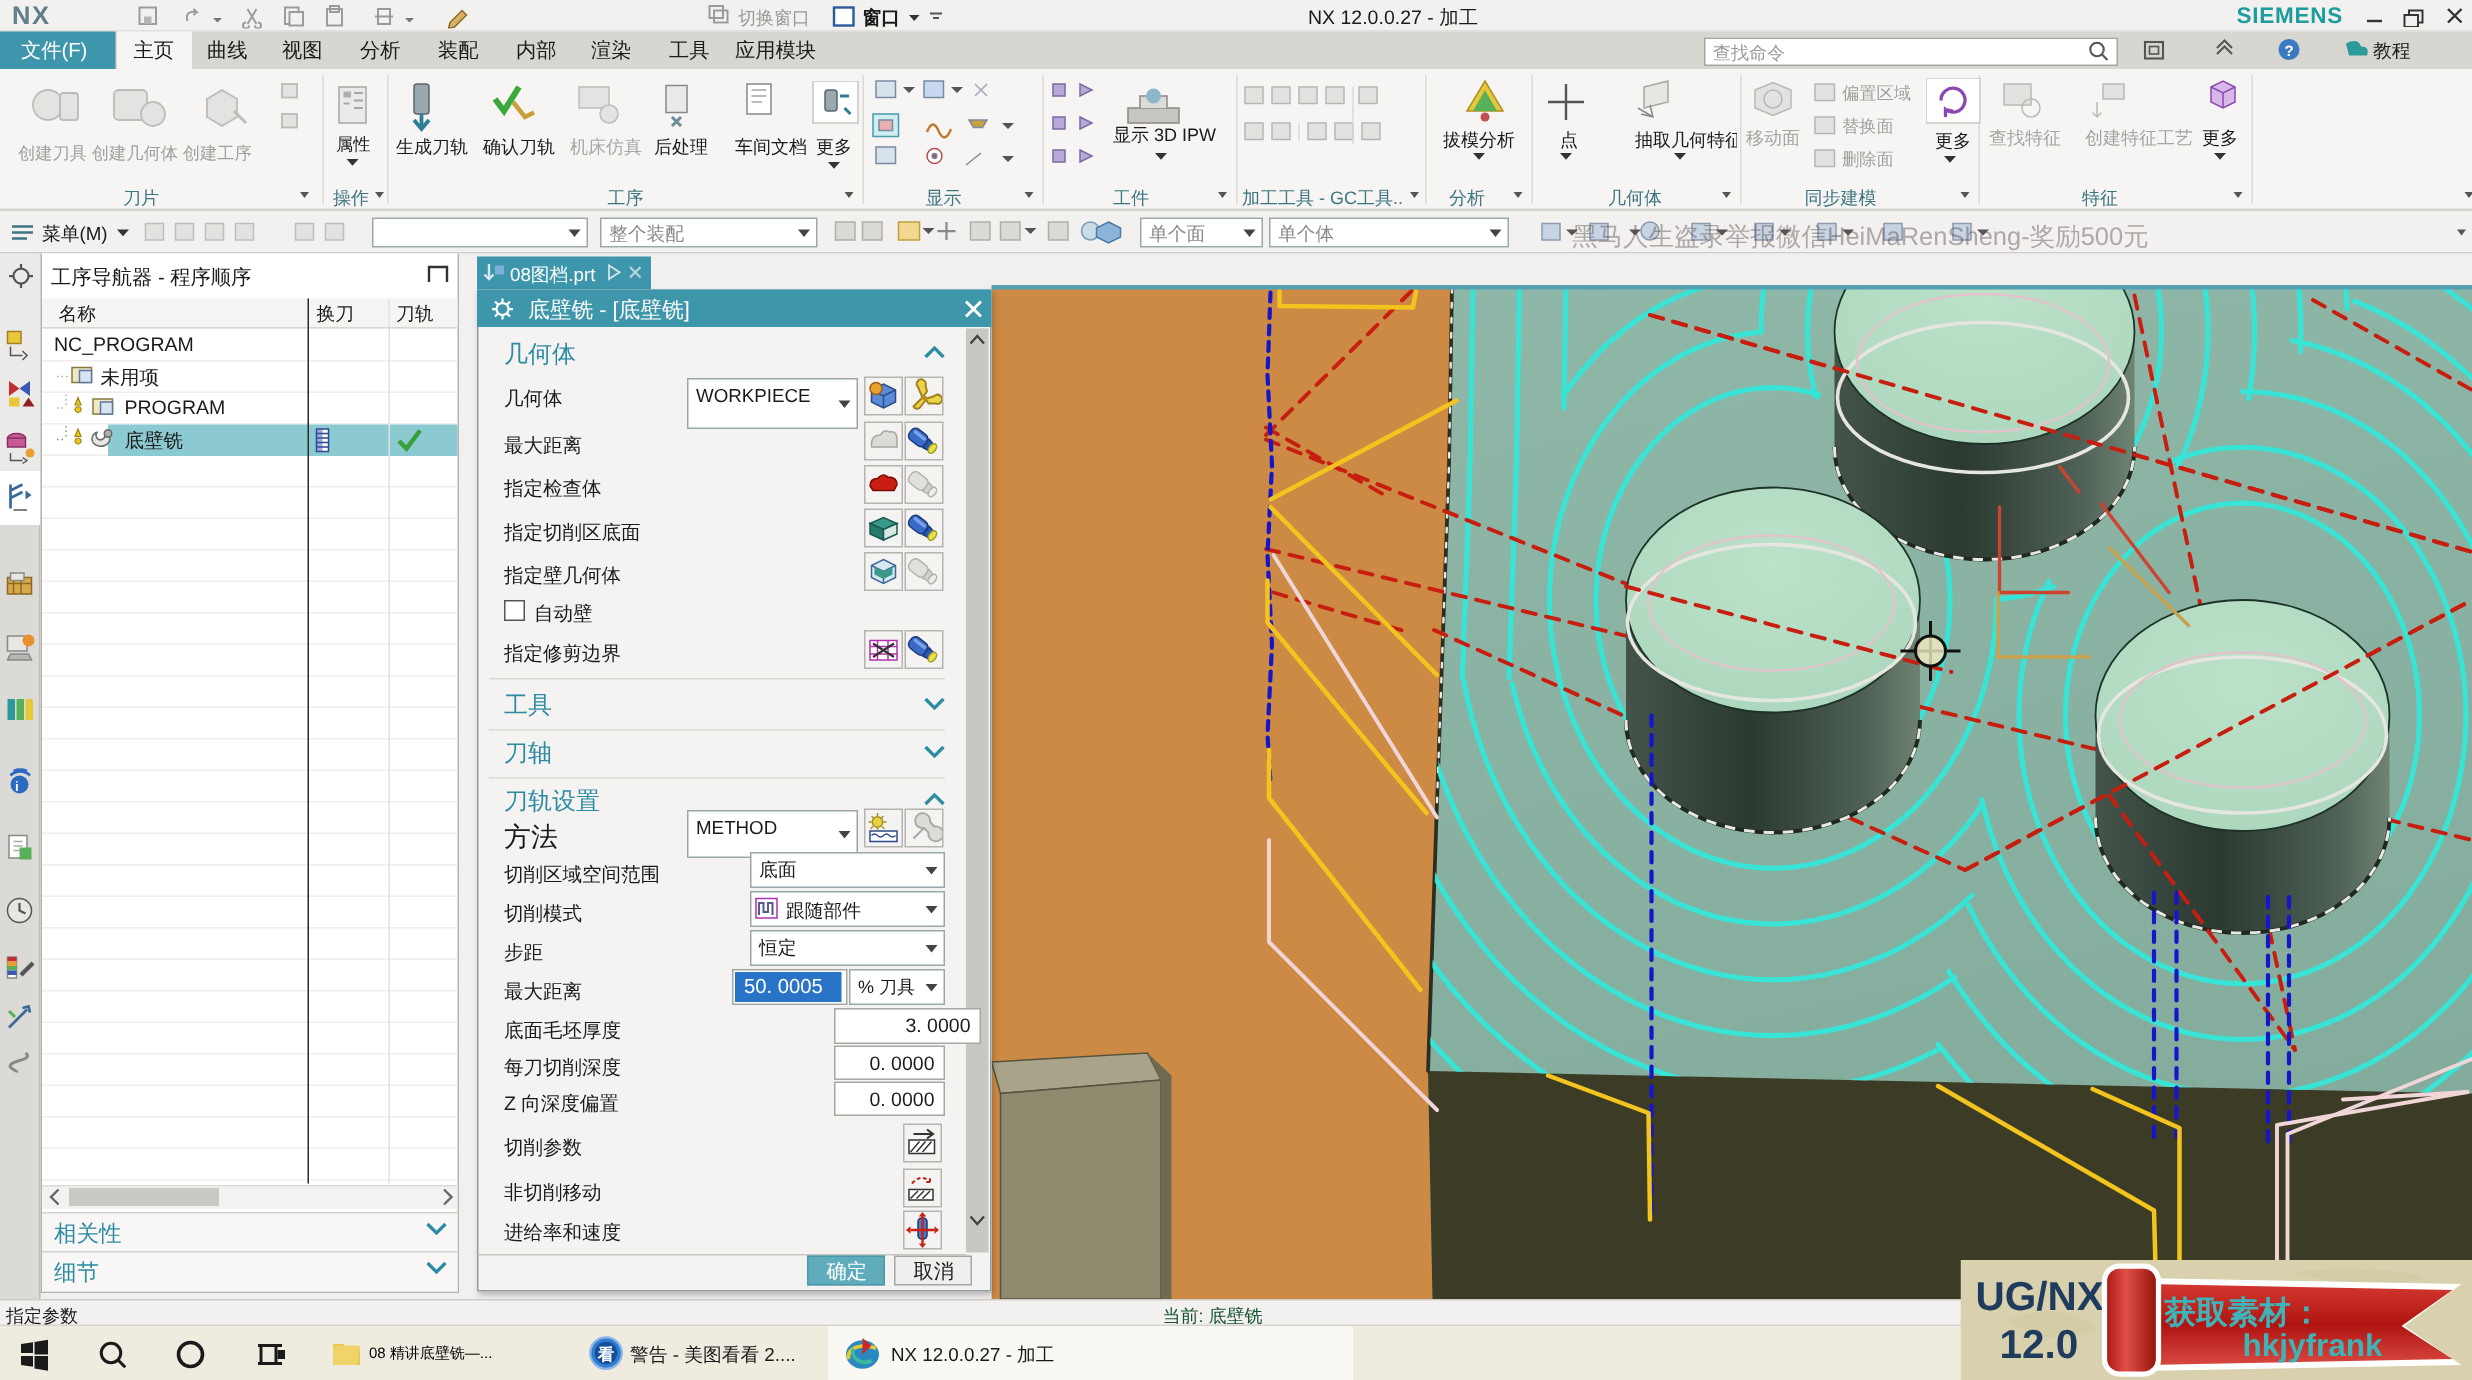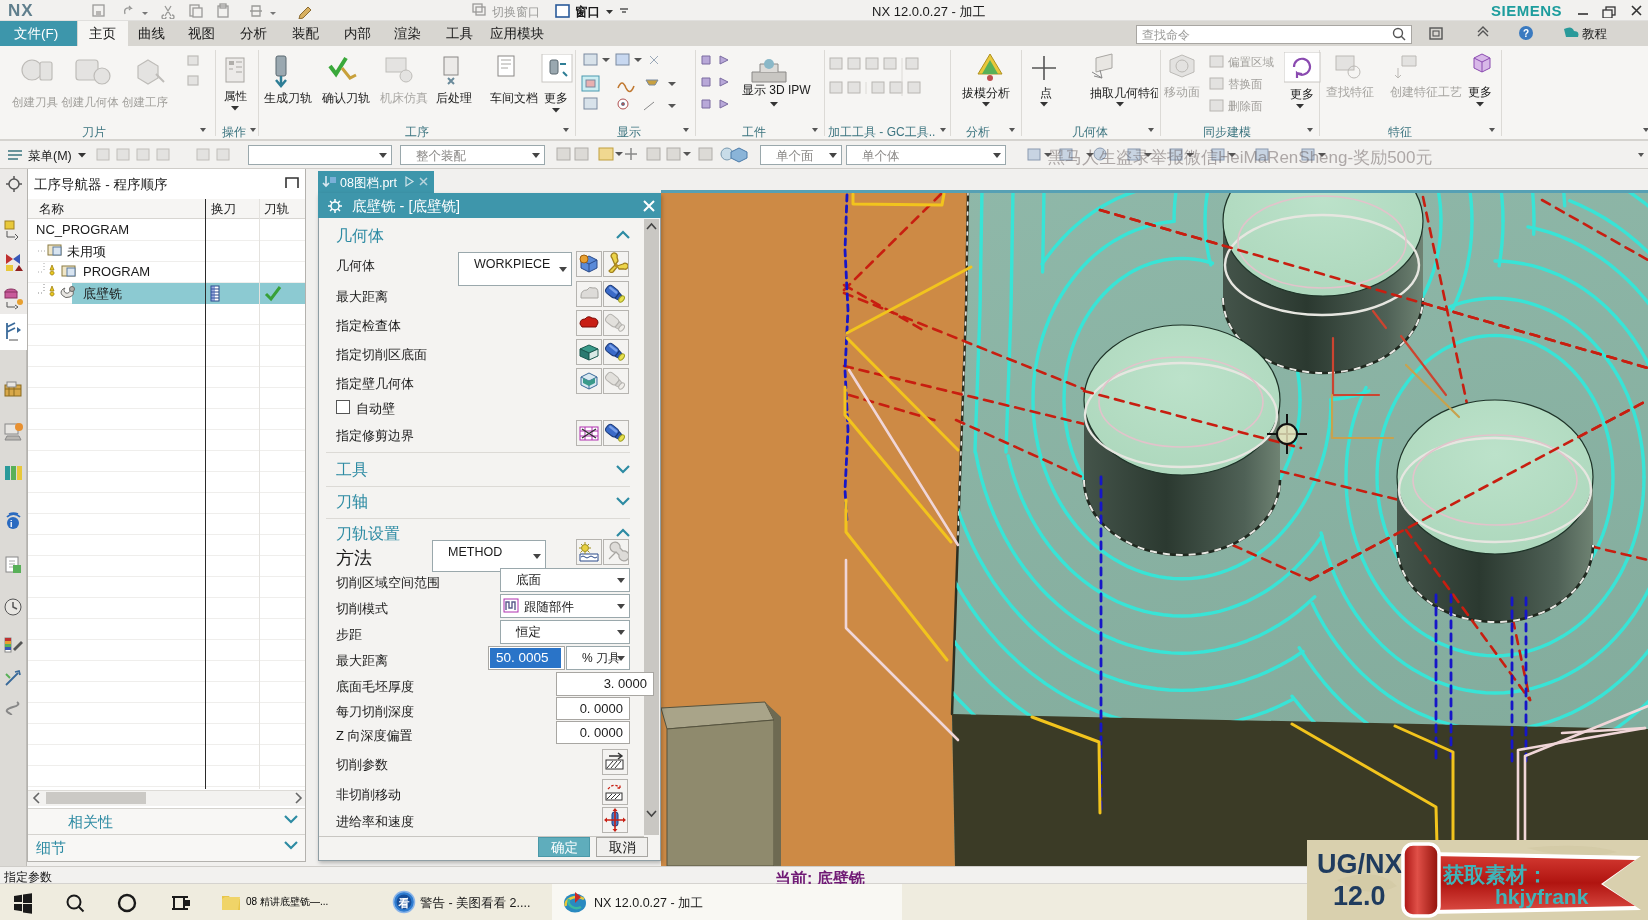--- a/index.html
+++ b/index.html
@@ -1,18 +1,18 @@
 <!DOCTYPE html>
 <html><head><meta charset="utf-8"><title>NX</title>
 <style>
 *{margin:0;padding:0;box-sizing:border-box}
 html,body{width:1648px;height:920px;overflow:hidden;font-family:"Liberation Sans",sans-serif;background:#f1f0ee}
 .a{position:absolute}
 .tx{position:absolute;white-space:nowrap}
-.cb{position:absolute;background:#fff;border:1px solid #9aa8ac;font-size:12.5px;color:#1a1a1a;line-height:20px;padding-left:15px}
+.cb{position:absolute;background:#fff;border:1px solid #9aa8ac;font-size:12.5px;color:#1a1a1a;line-height:20px;padding-left:5px}
 .cb i{position:absolute;right:4px;top:50%;margin-top:-2px;width:0;height:0;border:4px solid transparent;border-top:5px solid #444;border-bottom:none}
 .btn{position:absolute;background:#f4f3f1;border:1px solid #b6b4b0}
 .fld{position:absolute;background:#fff;border:1px solid #a8a6a2;font-size:13px;color:#1a1a1a;text-align:right;padding-right:6px}
 .glabel{position:absolute;font-size:12px;color:#3d7580;white-space:nowrap}
 .dn{position:absolute;width:0;height:0;border:3.5px solid transparent;border-top:4.5px solid #3a3a3a;border-bottom:none}
 .chv{stroke:#2d8ba3;stroke-width:2.2;fill:none}
 </style></head>
 <body>
 <div class="a" style="left:0;top:0;width:1648px;height:21px;background:#f2f1ef;border-bottom:1px solid #e0dfdd"></div>
 <div class="tx" style="left:8px;top:1px;font-size:17px;color:#607f8d;font-weight:bold;letter-spacing:1px">NX</div>
@@ -464,21 +464,21 @@
   </svg>
 <div class="a" style="left:28px;top:790px;width:277px;height:16px;background:#f3f2f0;border-top:1px solid #dddbd7"></div>
 <svg class="a" style="left:30px;top:792px" width="14" height="12">
     <path d="M9 1 l-5 5 5 5" fill="none" stroke="#666" stroke-width="1.6"></path>
   </svg>
 <svg class="a" style="left:291px;top:792px" width="14" height="12">
     <path d="M5 1 l5 5 -5 5" fill="none" stroke="#666" stroke-width="1.6"></path>
   </svg>
 <div class="a" style="left:46px;top:792px;width:100px;height:12px;background:#cbc9c5"></div>
 <div class="a" style="left:28px;top:808px;width:277px;height:26px;background:#f8f7f5;border-top:1px solid #d5d3cf"></div>
-<div class="tx" style="left:36px;top:813px;font-size:15px;color:#2d8ba3;margin-left:32px;">相关性</div>
+<div class="tx" style="left:36px;top:813px;font-size:15px;color:#2d8ba3;">相关性</div>
 <svg class="a" style="left:282px;top:813px" width="18" height="14">
     <path class="chv" d="M3 3 l6 6 6-6"></path>
   </svg>
 <div class="a" style="left:28px;top:834px;width:277px;height:27px;background:#f8f7f5;border-top:1px solid #d5d3cf"></div>
 <div class="tx" style="left:36px;top:839px;font-size:15px;color:#2d8ba3;">细节</div>
 <svg class="a" style="left:282px;top:839px" width="18" height="14">
     <path class="chv" d="M3 3 l6 6 6-6"></path>
   </svg>
 <div class="a" style="left:318px;top:171px;width:116px;height:22px;background:#3d96ab"></div>
 <svg class="a" style="left:322px;top:174px" width="16" height="16">
@@ -761,21 +761,21 @@
 <div class="tx" style="left:336px;top:492px;font-size:16px;color:#2d8ba3;">刀轴</div>
 <svg class="a" style="left:614px;top:495px" width="18" height="14">
     <path class="chv" d="M3 3 l6 6 6-6"></path>
   </svg>
 <div class="a" style="left:326px;top:518px;width:304px;height:1px;background:#dcdad6"></div>
 <div class="tx" style="left:336px;top:524px;font-size:16px;color:#2d8ba3;">刀轨设置</div>
 <svg class="a" style="left:614px;top:527px" width="18" height="14">
     <path class="chv" d="M3 9 l6 -6 6 6"></path>
   </svg>
 <div class="tx" style="left:336px;top:546px;font-size:18px;color:#1a1a1a;">方法</div>
-<div class="cb" style="left:432px;top:540px;width:114px;height:32px"><span style="line-height:22px;font-size:12.5px">METHOD</span><i></i></div>
+<div class="cb" style="left:458px;top:540px;width:114px;height:32px"><span style="line-height:22px;font-size:12.5px">METHOD</span><i></i></div>
 <div class="btn" style="left:576px;top:539px;width:26px;height:26px"></div>
 <svg class="a" style="left:577px;top:540px" width="24" height="24">
     <path d="M3 14 h18 v7 h-18 z" fill="#fff" stroke="#2a4a8a"></path>
     <path d="M4 17 q2 -2 4 0 q2 2 4 0 q2 -2 4 0 q2 2 4 0" fill="none" stroke="#2a4a8a"></path>
     <circle cx="8" cy="8" r="3.5" fill="#e8d040" stroke="#a09020"></circle>
     <path d="M8 2 v2 M8 12 v2 M2 8 h2 M12 8 h2 M4 4 l1.5 1.5 M11 11 l1.5 1.5 M12 4 l-1.5 1.5 M5 11 l-1.5 1.5" stroke="#a09020"></path>
   </svg>
 <div class="btn" style="left:603px;top:539px;width:26px;height:26px"></div>
 <svg class="a" style="left:604px;top:540px" width="24" height="24">
     <path d="M5 19 l7-7 m0 0 a5 5 0 1 1 4 -4 l3 3 a5 5 0 1 1 -4 4 z" fill="#dddbd8" stroke="#a8a6a2" stroke-width="1.2"></path>
@@ -825,21 +825,21 @@
     <path d="M12 2 v20 M4 12 h16" stroke="#c82014" stroke-width="1.6"></path>
     <path d="M12 0 l2.5 3 h-5 z M12 24 l2.5 -3 h-5 z M1 12 l3 -2.5 v5 z M23 12 l-3 -2.5 v5 z" fill="#c82014"></path>
   </svg>
 <div class="a" style="left:319px;top:836px;width:325px;height:1px;background:#c8c6c2"></div>
 <div class="a" style="left:538px;top:837px;width:52px;height:20px;background:#5fadbc;border:1px solid #4a98a8"></div>
 <div class="tx" style="left:551px;top:839px;font-size:13.5px;color:#fff;">确定</div>
 <div class="a" style="left:596px;top:837px;width:52px;height:20px;background:#f0efed;border:1px solid #a8a6a2"></div>
 <div class="tx" style="left:609px;top:839px;font-size:13.5px;color:#1a1a1a;">取消</div>
 <div class="a" style="left:0;top:866px;width:1648px;height:18px;background:#f2f1ef;border-top:1px solid #cfcdc9;border-bottom:1px solid #d5d3cf"></div>
 <div class="tx" style="left:4px;top:869px;font-size:12px;color:#1a1a1a;">指定参数</div>
-<div class="tx" style="left:775px;top:869px;font-size:16px;color:#701a75;font-weight:bold">当前: 底壁铣</div>
+<div class="tx" style="left:775px;top:869px;font-size:12px;color:#14532d;font-weight:normal">当前: 底壁铣</div>
 <div class="a" style="left:0;top:884px;width:1648px;height:36px;background:#efecdf"></div>
 <div class="a" style="left:552px;top:884px;width:350px;height:36px;background:#f9f8f3"></div>
 <svg class="a" style="left:12px;top:892px" width="200" height="22">
     <path d="M2 4 l8 -1.2 v7.2 h-8 z M11 2.6 l9 -1.4 v9.8 h-9 z M2 12 h8 v7.2 l-8 -1.2 z M11 12 h9 v9.8 l-9 -1.4 z" fill="#1a1a1a"></path>
 <circle cx="62" cy="10" r="6.5" fill="none" stroke="#1a1a1a" stroke-width="2"></circle>
     <path d="M66.5 14.5 l5 5" stroke="#1a1a1a" stroke-width="2"></path>
 <circle cx="115" cy="11" r="8" fill="none" stroke="#1a1a1a" stroke-width="2.4"></circle>
 <g stroke="#1a1a1a" stroke-width="2" fill="none">
       <path d="M160 5 h16 M160 17 h16 M162 5 v12 M172 5 v12"></path>
       <rect x="174" y="9" width="3" height="4" fill="#1a1a1a"></rect>

